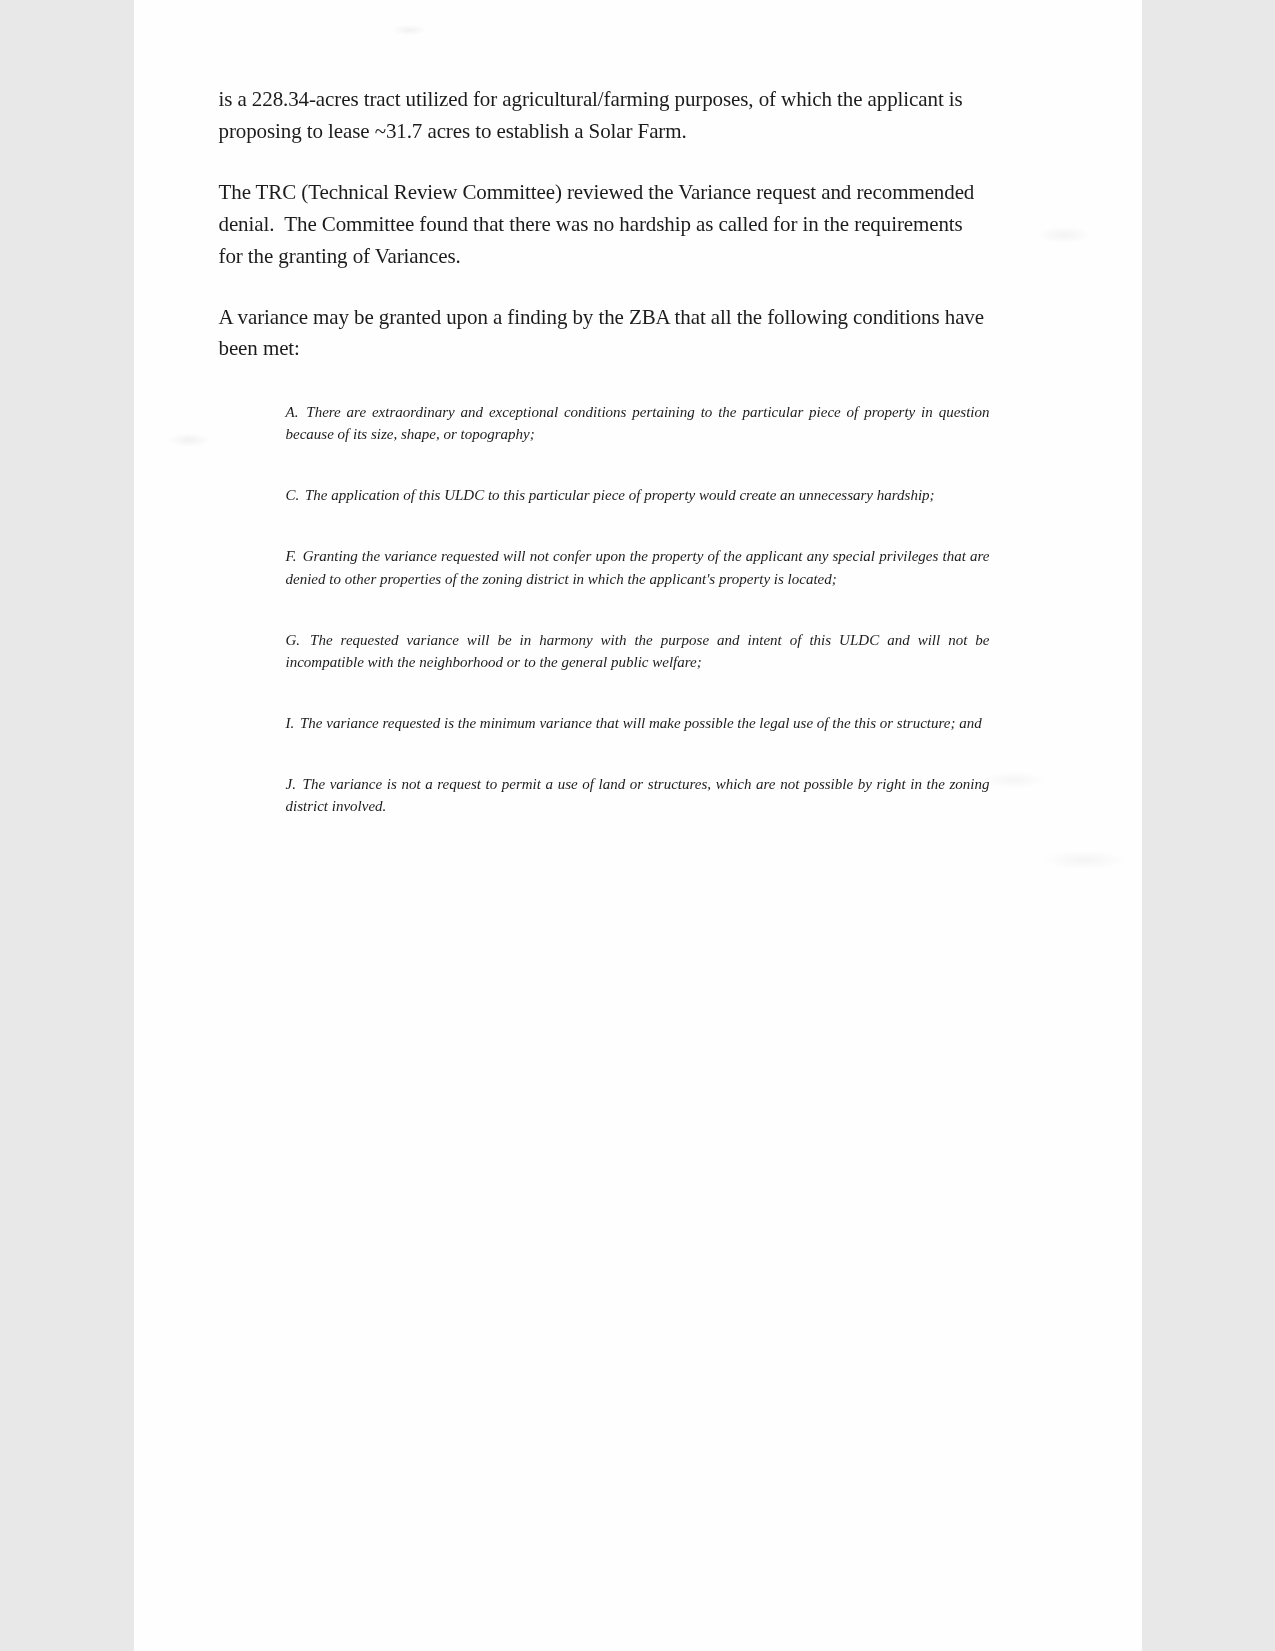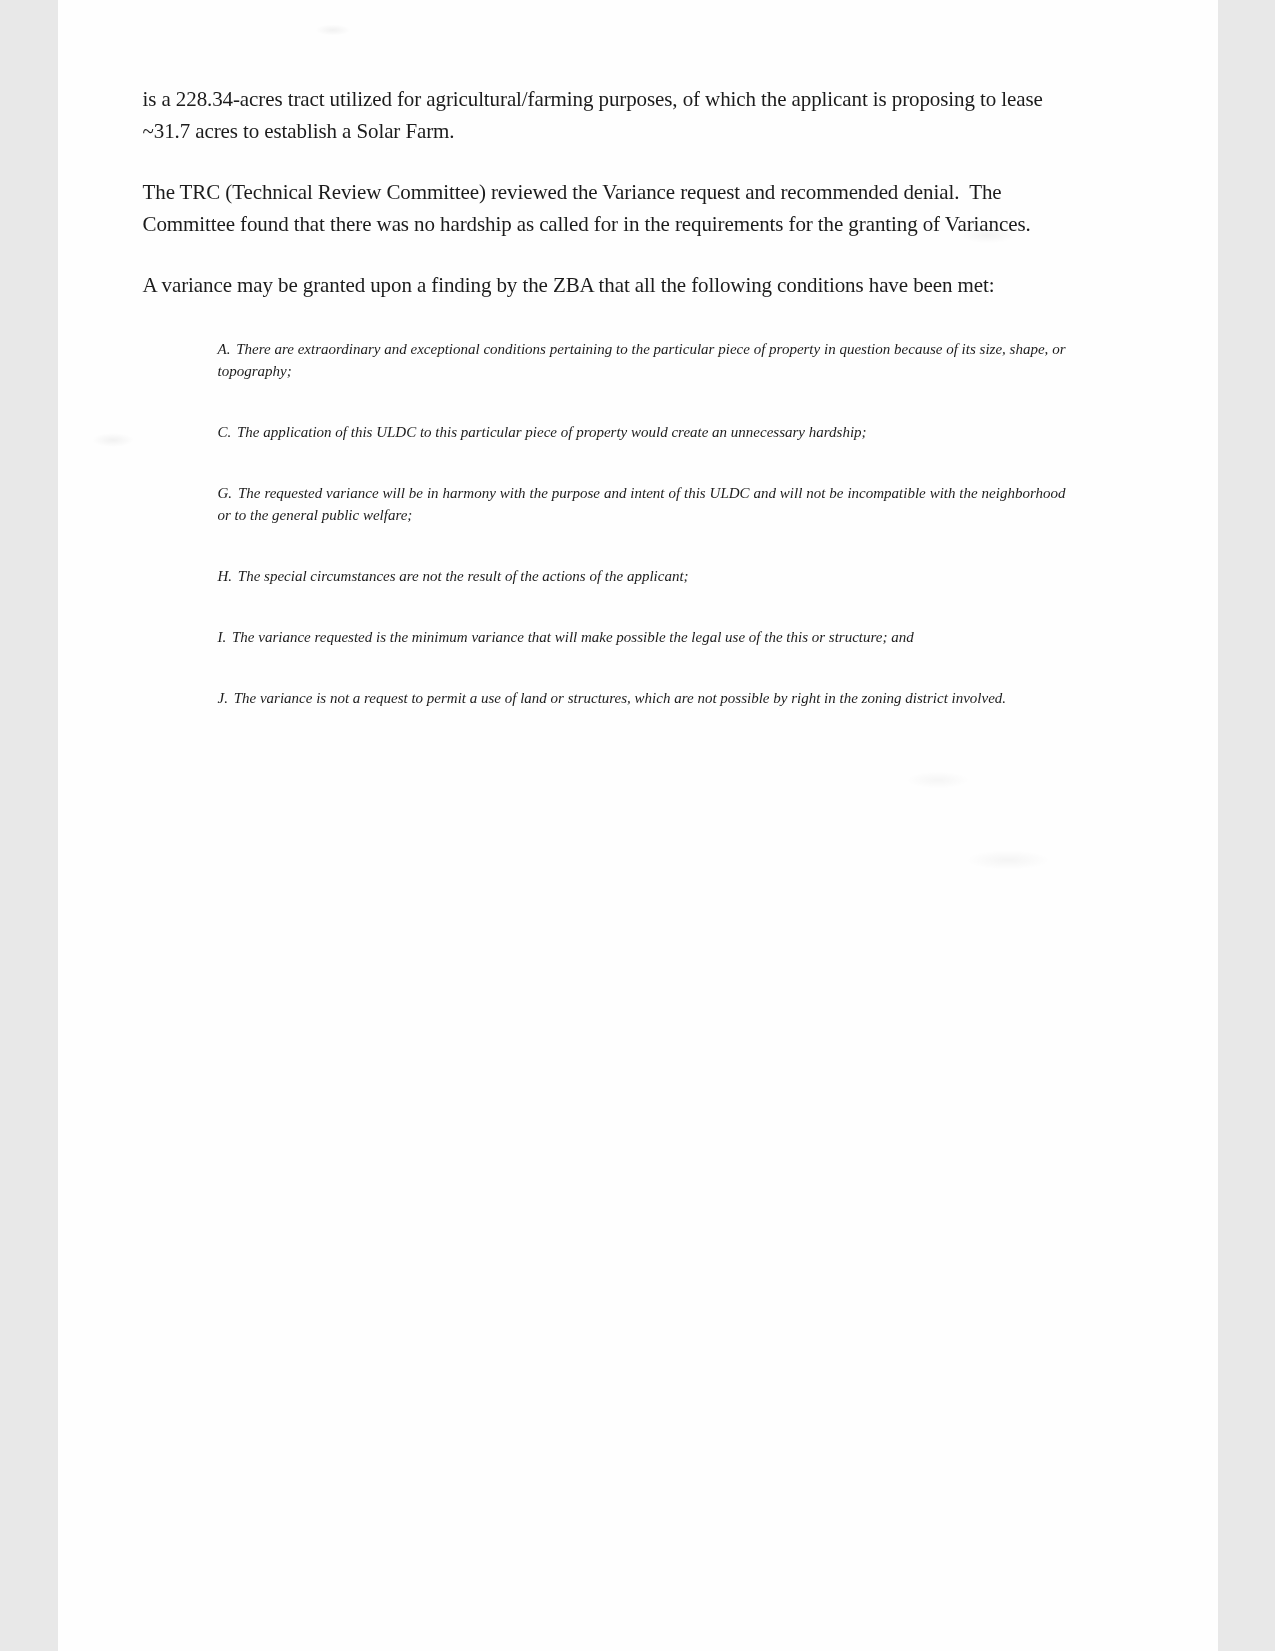--- a/index.html
+++ b/index.html
@@ -2,21 +2,21 @@
 <html><head>
 <meta charset="utf-8">
 <style>
   html, body {
     margin: 0;
     padding: 0;
     background: #e8e8e8;
   }
   .page {
     position: relative;
-    width: 1160px;
+    width: 1008px;
     height: 1651px;
     margin: 0 auto;
     background: #fefefe;
     color: #1c1c1c;
     overflow: hidden;
     
     background-image:
       radial-gradient(ellipse 40px 12px at 930px 235px, rgba(0,0,0,0.045), rgba(0,0,0,0) 70%),
       radial-gradient(ellipse 30px 10px at 55px 440px, rgba(0,0,0,0.05), rgba(0,0,0,0) 70%),
       radial-gradient(ellipse 60px 14px at 950px 860px, rgba(0,0,0,0.04), rgba(0,0,0,0) 70%),
@@ -39,21 +39,21 @@
   }
   .conditions {
     margin-left: 67px;
   }
   .condition {
     font-family: "Liberation Serif", serif;
     font-style: italic;
     font-size: 15px;
     line-height: 1.47;
     text-align: justify;
-    margin: 0 0 39px 8px;
+    margin: 0 0 39px 0;
   }
   .condition .letter {
     padding-right: 2px;
   }
 </style>
 </head>
 <body>
 
 <div class="page">
   <div class="content">
@@ -66,24 +66,24 @@
 
     <div class="conditions">
 
       <p class="condition"><span class="letter">A.</span> <span>There are extraordinary and exceptional conditions pertaining to the particular piece of property in question because of its size, shape, or topography;</span></p>
 
 
       <p class="condition"><span class="letter">C.</span> <span>The application of this ULDC to this particular piece of property would create an unnecessary hardship;</span></p>
 
 
 
+      <p class="condition"><span class="letter">F.</span> <span>Granting the variance requested will not confer upon the property of the applicant any special privileges that are denied to other properties of the zoning district in which the applicant's property is located;</span></p>
 
       <p class="condition"><span class="letter">G.</span> <span>The requested variance will be in harmony with the purpose and intent of this ULDC and will not be incompatible with the neighborhood or to the general public welfare;</span></p>
 
-      <p class="condition"><span class="letter">H.</span> <span>The special circumstances are not the result of the actions of the applicant;</span></p>
 
       <p class="condition"><span class="letter">I.</span> <span>The variance requested is the minimum variance that will make possible the legal use of the this or structure; and</span></p>
 
       <p class="condition"><span class="letter">J.</span> <span>The variance is not a request to permit a use of land or structures, which are not possible by right in the zoning district involved.</span></p>
 
     </div>
   </div>
 </div>
 
 </body></html>

